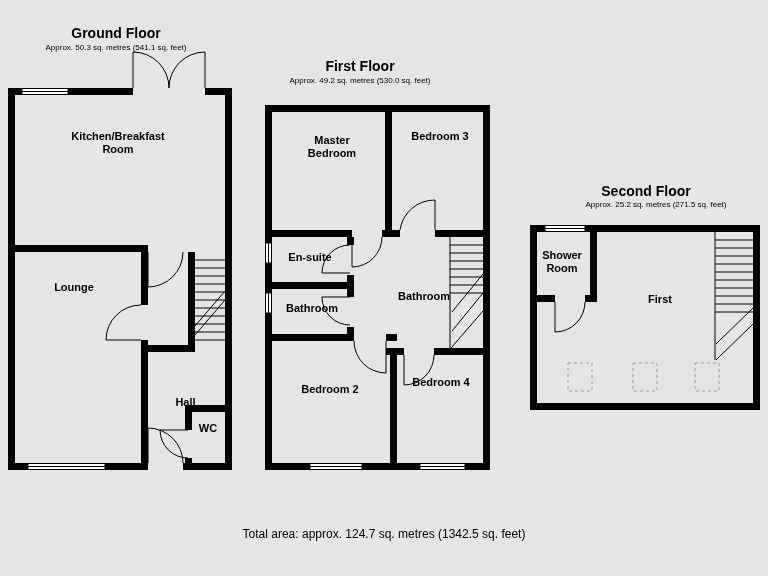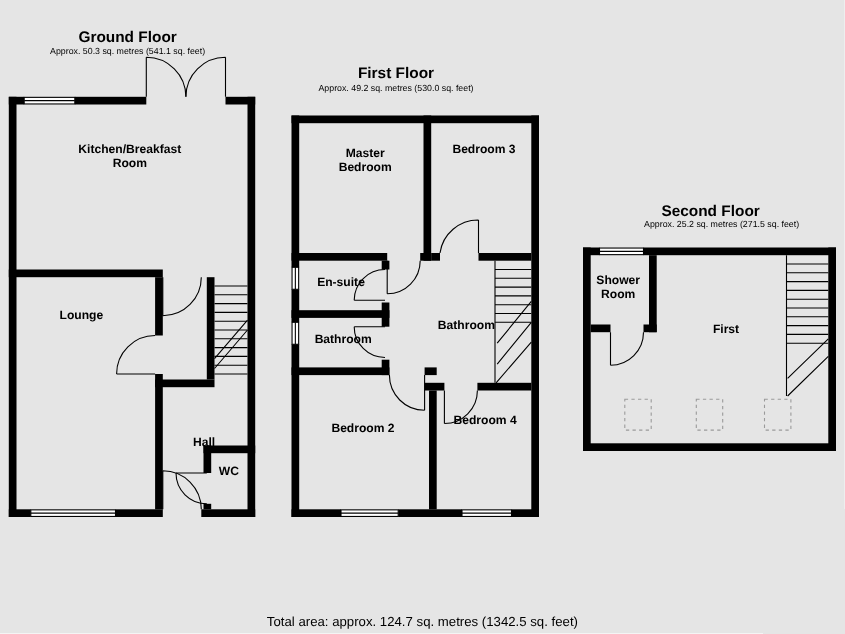--- a/index.html
+++ b/index.html
@@ -6,21 +6,21 @@
   .canvas{
     position:relative;width:768px;height:576px;background:#e5e5e5;
     font-family:"Liberation Sans",sans-serif;color:#000;overflow:hidden;
   }
   .plan-svg{position:absolute;left:0;top:0;}
   .label{position:absolute;transform:translate(-50%,-50%);text-align:center;color:#000;}
   .floor-title{font-weight:bold;font-size:14px;white-space:nowrap;}
   .floor-area{font-size:8px;white-space:nowrap;letter-spacing:0;}
   .room{font-weight:bold;font-size:11px;line-height:1.2;}
   .nowrap{white-space:nowrap;}
-  .total{font-size:12px;white-space:nowrap;margin-top:31px;}
+  .total{font-size:12px;white-space:nowrap;}
 </style>
 </head>
 <body>
 
 <div class="canvas">
 
   <svg class="plan-svg" width="768" height="576" viewBox="0 0 768 576">
 
     <g>
       <g fill="#000">

